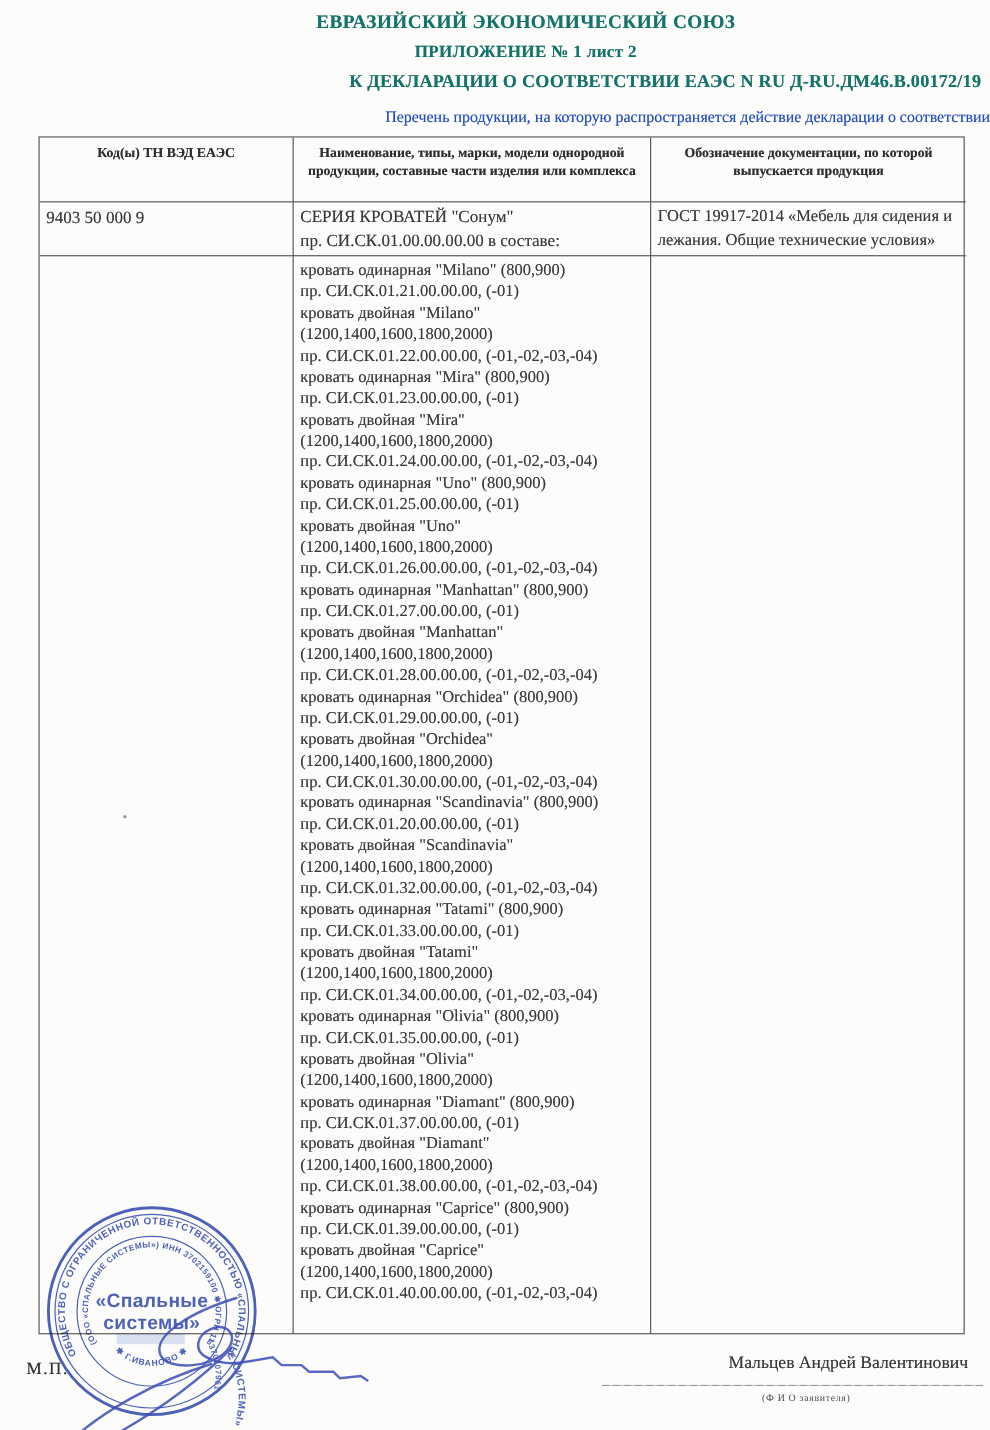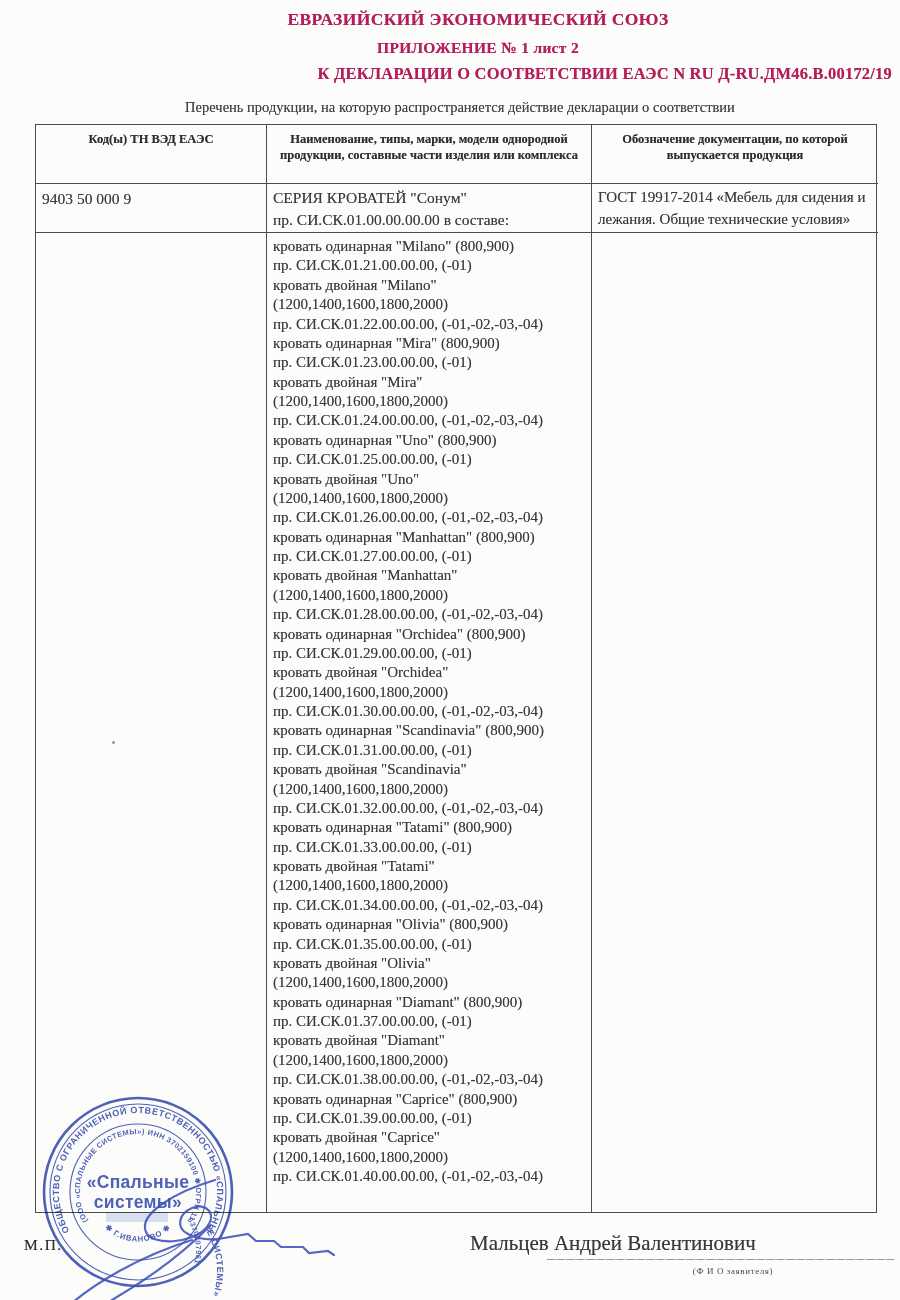--- a/index.html
+++ b/index.html
@@ -5,25 +5,25 @@
   html,body{margin:0;padding:0;}
   .page{
     position:relative; width:900px; height:1300px; overflow:hidden;
     background:#fcfcfa; color:#3a3a3a;
     font-family:"Liberation Serif", serif;
   }
   .page *{box-sizing:border-box;}
   .fuzz{text-shadow:0 0 .5px rgba(55,55,55,.55);}
 
   
-  .hdr{position:absolute; text-align:center; font-weight:bold; color:#be185d;}
+  .hdr{position:absolute; text-align:center; font-weight:bold; color:#0f766e;}
   .hdr1{top:9px; left:56px; right:0; font-size:17.5px; letter-spacing:.4px;}
   .hdr2{top:39px; left:56px; right:0; font-size:15.5px; letter-spacing:.3px;}
   .hdr3{top:64px; left:0; right:8px; font-size:16.5px; letter-spacing:.2px;text-align:right;}
-  .caption{position:absolute; top:99px; left:20px; right:0; text-align:center; font-size:14.5px; color:#404040;}
+  .caption{position:absolute; top:99px; left:20px; right:0; text-align:right; font-size:14.5px; color:#1d4ed8;}
 
   
   .table{
     position:absolute; left:35px; top:124px; width:842px;
     display:grid;
     grid-template-columns:231px 325px 286px;
     grid-template-rows:59px 49px 979px;
     border:1.5px solid #4c4c4c;
     background:transparent;
   }
@@ -32,21 +32,21 @@
   .cell.lastrow{border-bottom:none;}
   .th{font-weight:bold; font-size:12.5px; line-height:15.5px; text-align:center; padding-top:7px; color:#2e2e2e;}
   .code-cell{font-size:15.5px; line-height:21px; padding-top:4px;}
   .r1line{font-size:15.5px; line-height:21.5px; white-space:nowrap;}
   .gline{font-size:15px; line-height:21.5px; white-space:nowrap;}
   .pline{font-size:15px; line-height:19.38px; white-space:nowrap;}
   .listcell{padding-top:4px;}
 
   
   .mp{position:absolute; left:24px; top:1236px; font-size:15.5px; letter-spacing:1.5px; color:#2f2f2f;}
-  .applicant-name{position:absolute; left:470px; top:1231px; width:410px; text-align:left; font-size:21px; color:#383838;}
+  .applicant-name{position:absolute; left:470px; top:1231px; width:410px; text-align:right; font-size:16px; color:#383838;}
   .sig-line{position:absolute; left:547px; top:1259px; width:347px; height:1.4px;
     background:repeating-linear-gradient(90deg,#979797 0 7px,#c2c2c2 7px 10px);}
   .applicant-caption{position:absolute; left:583px; top:1266px; width:300px; text-align:center; font-size:9px; letter-spacing:.6px; color:#4c4c4c;}
 
   .stray{position:absolute; left:112px; top:741px; width:3px; height:3px; border-radius:50%; background:#6b6b6b; opacity:.7;}
 
   .stamp{position:absolute; left:8px; top:1062px; width:260px; height:260px; mix-blend-mode:multiply; opacity:.92;}
   .stamp text{font-family:"Liberation Sans", sans-serif; fill:#3f55b5;}
   .ringtext{font-size:9px; font-weight:bold; letter-spacing:.6px;}
   .ringtext2{font-size:7.4px; font-weight:bold; letter-spacing:.45px;}
@@ -102,21 +102,21 @@
         <div class="pline">пр. СИ.СК.01.27.00.00.00, (-01)</div>
         <div class="pline">кровать двойная "Manhattan"</div>
         <div class="pline">(1200,1400,1600,1800,2000)</div>
         <div class="pline">пр. СИ.СК.01.28.00.00.00, (-01,-02,-03,-04)</div>
         <div class="pline">кровать одинарная "Orchidea" (800,900)</div>
         <div class="pline">пр. СИ.СК.01.29.00.00.00, (-01)</div>
         <div class="pline">кровать двойная "Orchidea"</div>
         <div class="pline">(1200,1400,1600,1800,2000)</div>
         <div class="pline">пр. СИ.СК.01.30.00.00.00, (-01,-02,-03,-04)</div>
         <div class="pline">кровать одинарная "Scandinavia" (800,900)</div>
-        <div class="pline">пр. СИ.СК.01.31.00.00.00, (-01)</div>
+        <div class="pline">пр. СИ.СК.01.20.00.00.00, (-01)</div>
         <div class="pline">кровать двойная "Scandinavia"</div>
         <div class="pline">(1200,1400,1600,1800,2000)</div>
         <div class="pline">пр. СИ.СК.01.32.00.00.00, (-01,-02,-03,-04)</div>
         <div class="pline">кровать одинарная "Tatami" (800,900)</div>
         <div class="pline">пр. СИ.СК.01.33.00.00.00, (-01)</div>
         <div class="pline">кровать двойная "Tatami"</div>
         <div class="pline">(1200,1400,1600,1800,2000)</div>
         <div class="pline">пр. СИ.СК.01.34.00.00.00, (-01,-02,-03,-04)</div>
         <div class="pline">кровать одинарная "Olivia" (800,900)</div>
         <div class="pline">пр. СИ.СК.01.35.00.00.00, (-01)</div>

